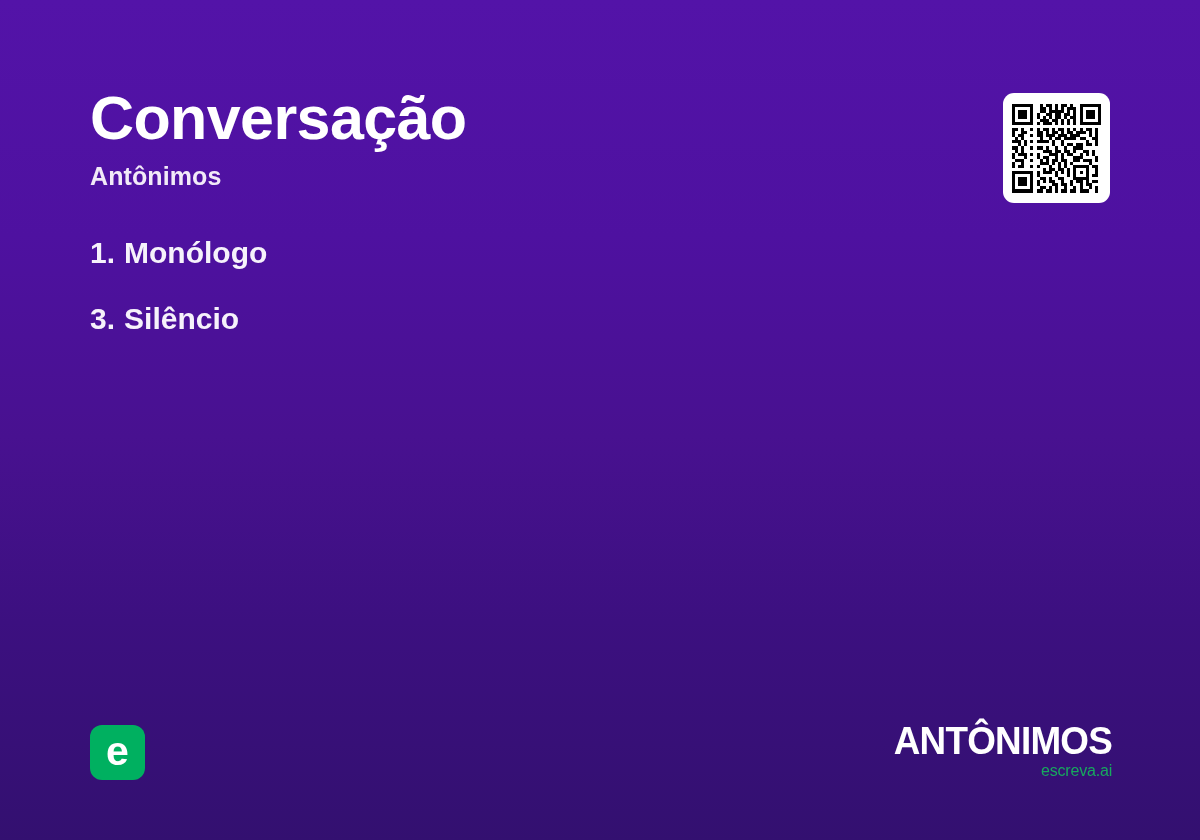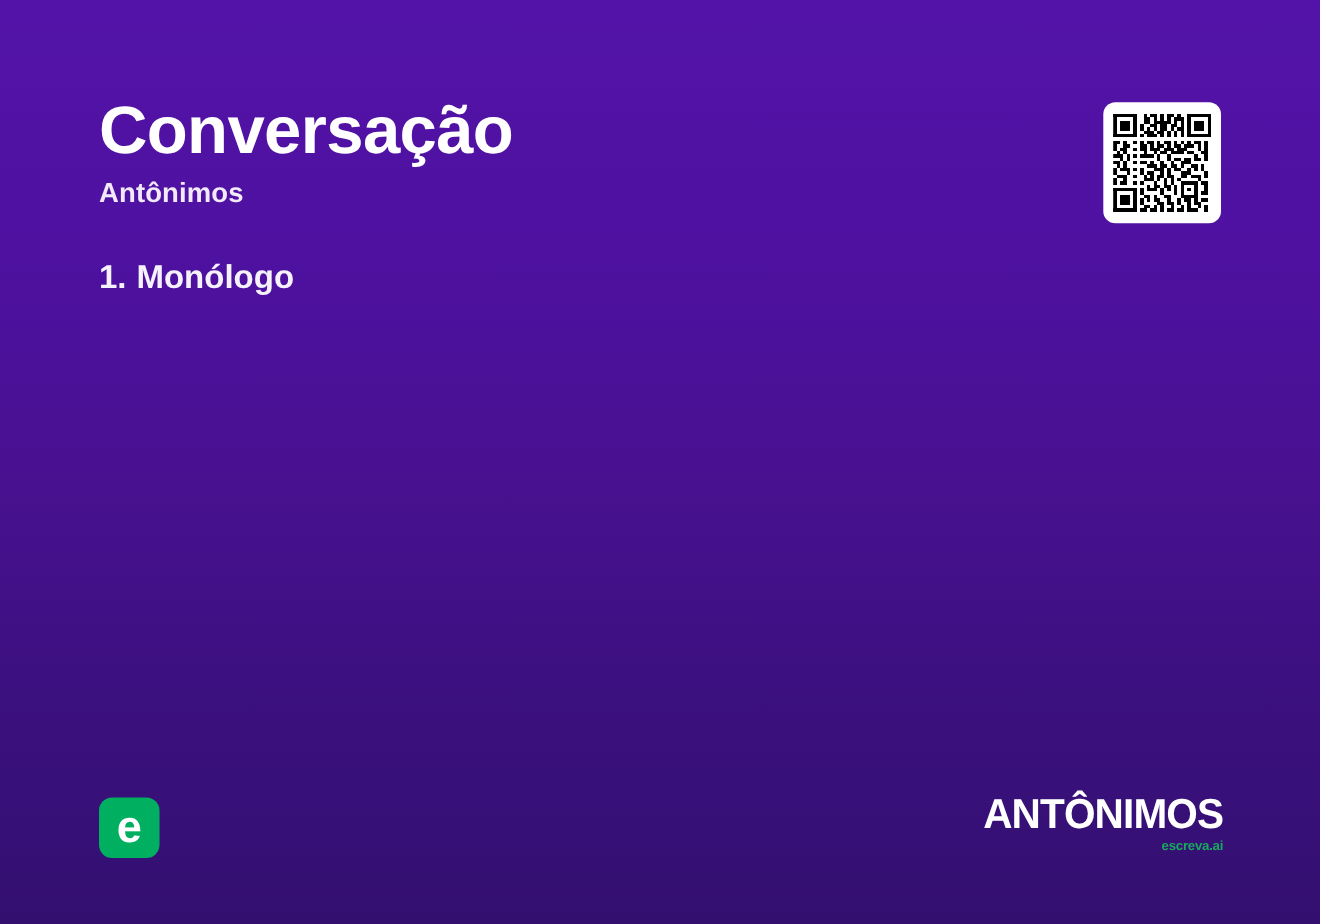--- a/index.html
+++ b/index.html
@@ -113,42 +113,45 @@
     font-size:38px;
     font-weight:bold;
     color:#ffffff;
     letter-spacing:-0.8px;
     line-height:1.0;
     transform:scaleX(0.97);
     transform-origin:right center;
     white-space:nowrap;
   }
   .footer-logo .logo-sub {
-    font-size:12px;
-    font-weight:bold;
+    font-size:16px;
+    font-weight:normal;
     color:#17a95e;
     letter-spacing:-0.2px;
     line-height:1.0;
     margin-top:3px;
     white-space:nowrap;
   }
 </style>
 </head>
 <body>
 
 <div class="slide">
 
   <div class="header">
     <div class="title">Conversação</div>
     <div class="subtitle">Antônimos</div>
   </div>
 
   <ul class="word-list">
     <li class="word-item">
       <span class="idx">1.</span><span>Monólogo</span>
+    </li>
+    <li class="word-item">
+      <span class="idx">3.</span><span>Silêncio</span>
     </li>
   </ul>
 
   <div class="qr-card">
     <svg viewBox="0 0 29 29" shape-rendering="crispEdges">
       <rect width="29" height="29" fill="#ffffff"></rect>
       <g fill="#000000">
 
         <rect x="0" y="0" width="7" height="1"></rect>
           <rect x="0" y="6" width="7" height="1"></rect>

